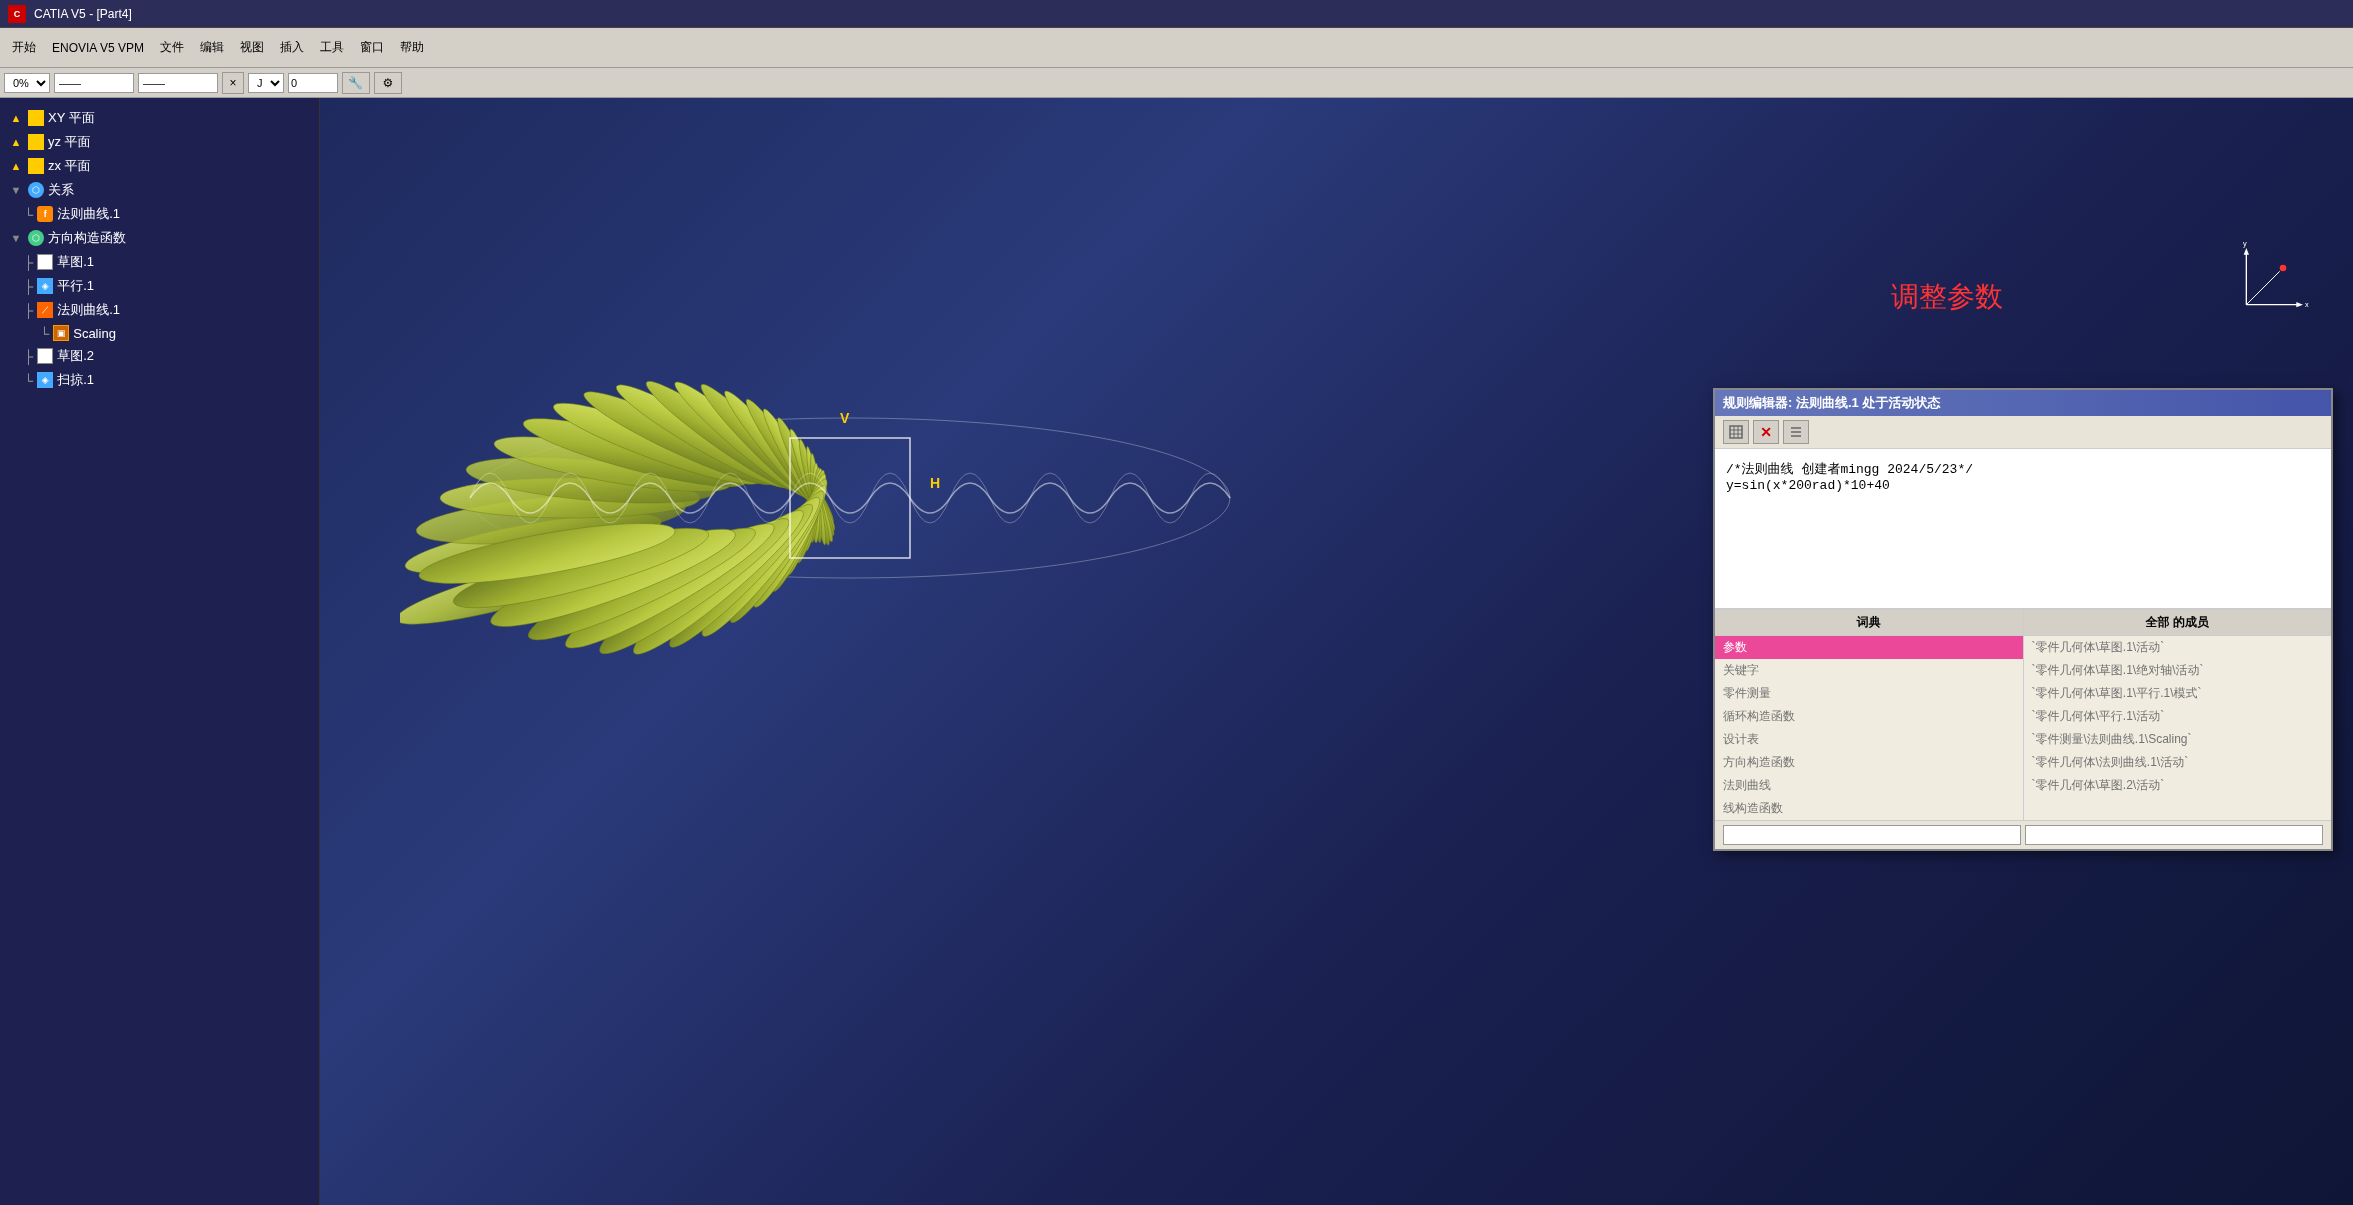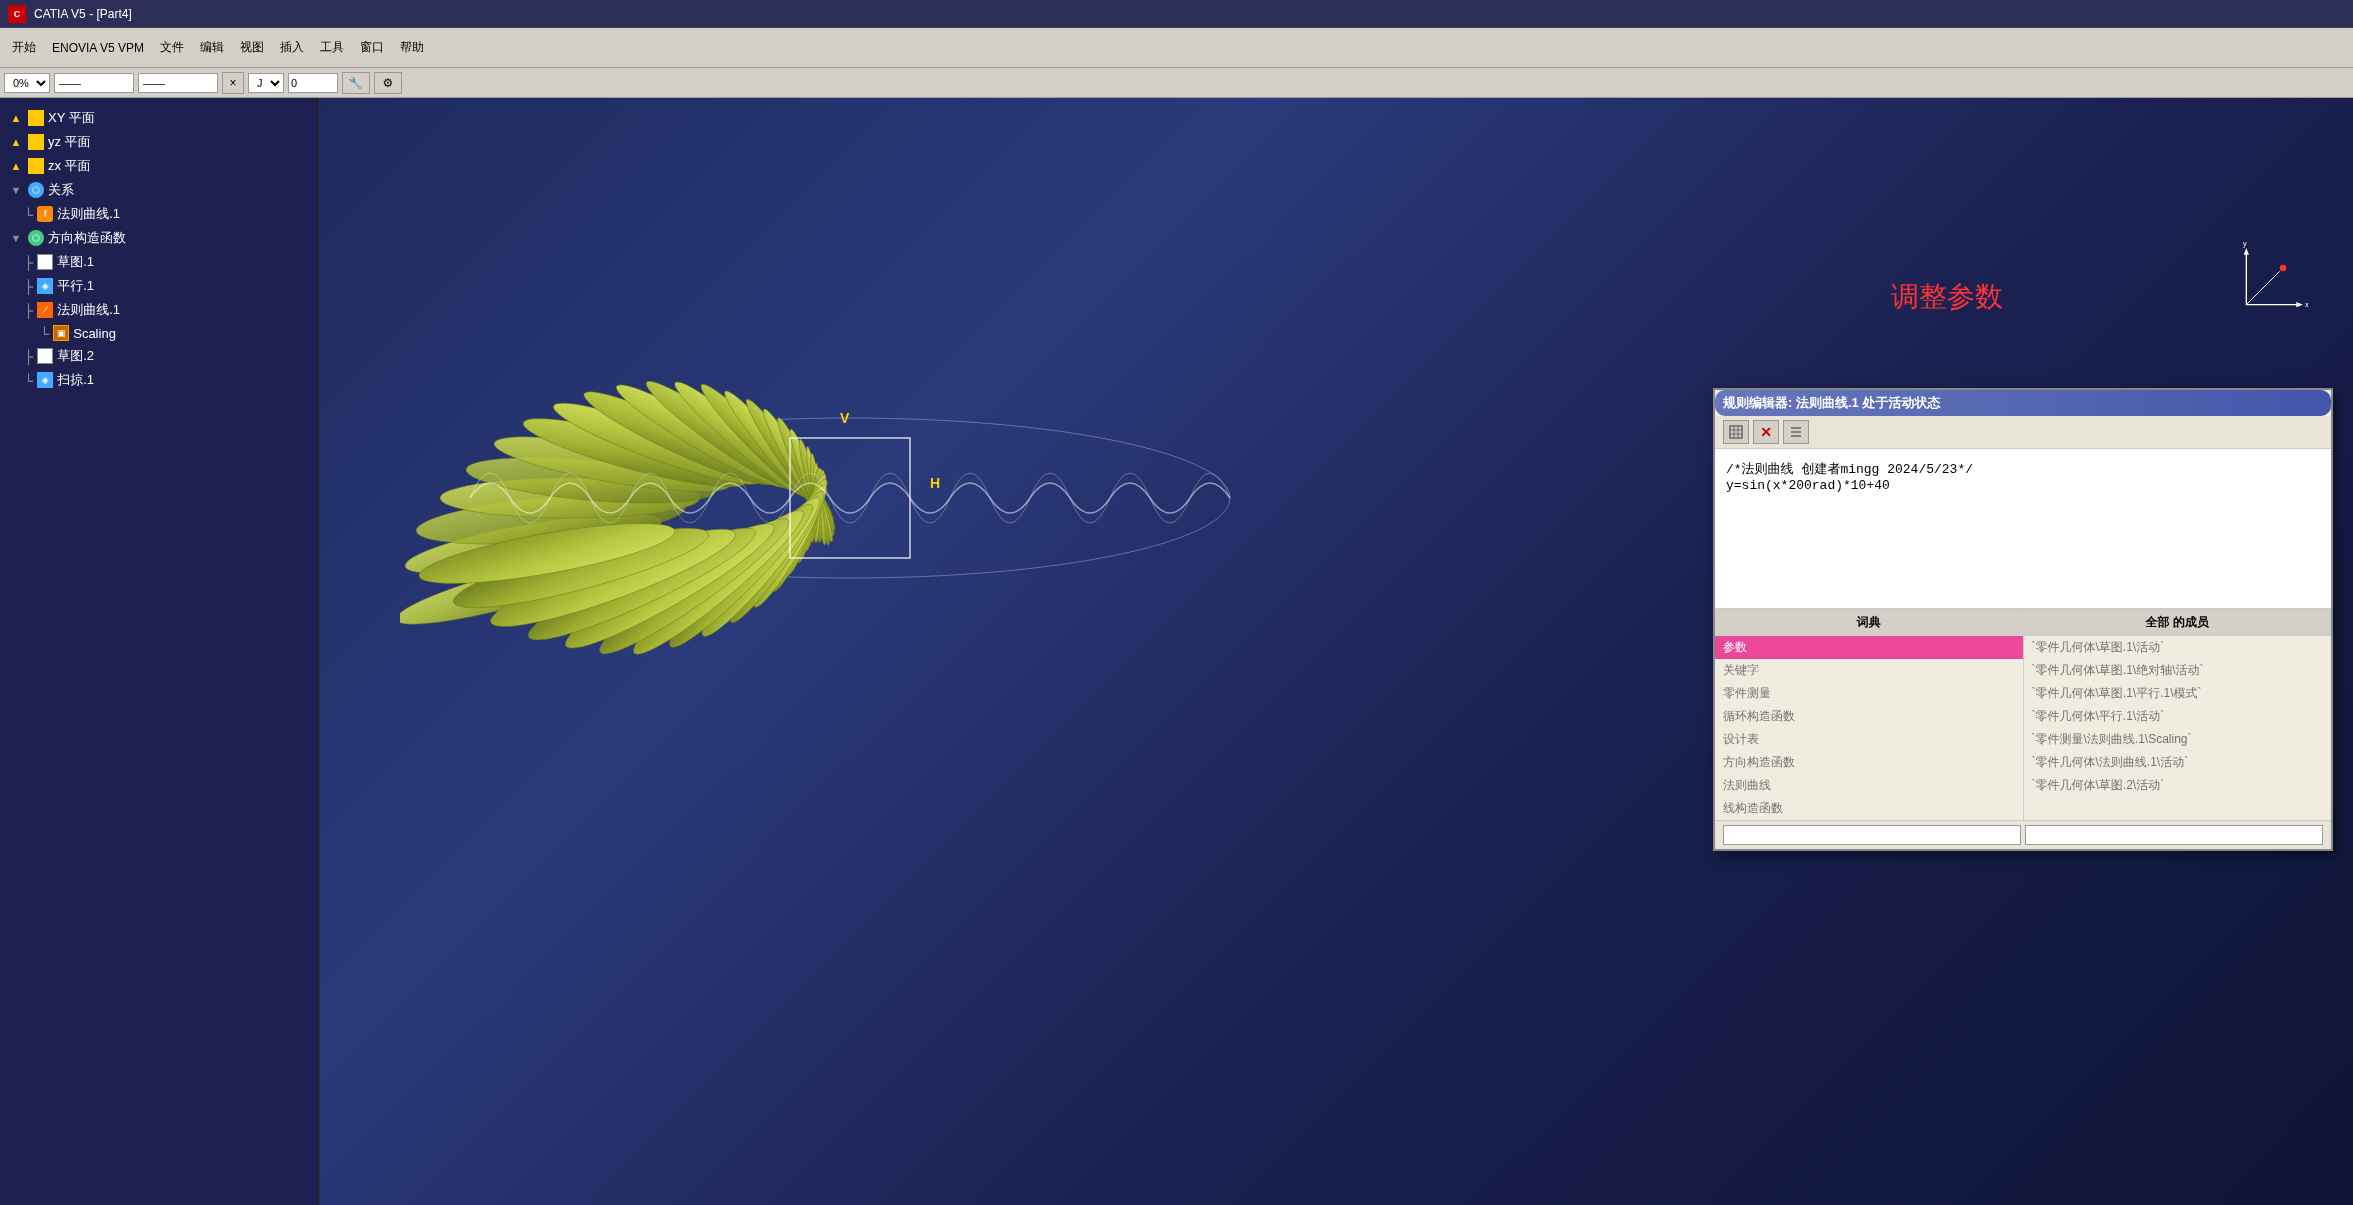--- a/index.html
+++ b/index.html
@@ -173,21 +173,20 @@
       border: 2px solid #888;
       box-shadow: 4px 4px 12px rgba(0,0,0,0.5);
       font-size: 12px;
     }
     #rule-editor-title {
       background: linear-gradient(to right, #6677bb, #4455aa);
       color: #fff;
       padding: 4px 8px;
       font-size: 13px;
       font-weight: bold;
-      border-radius: 10px;
     }
     #rule-editor-toolbar {
       background: #e8e4d8;
       padding: 4px 8px;
       display: flex;
       gap: 4px;
       border-bottom: 1px solid #ccc;
     }
     .editor-btn {
       width: 26px;

